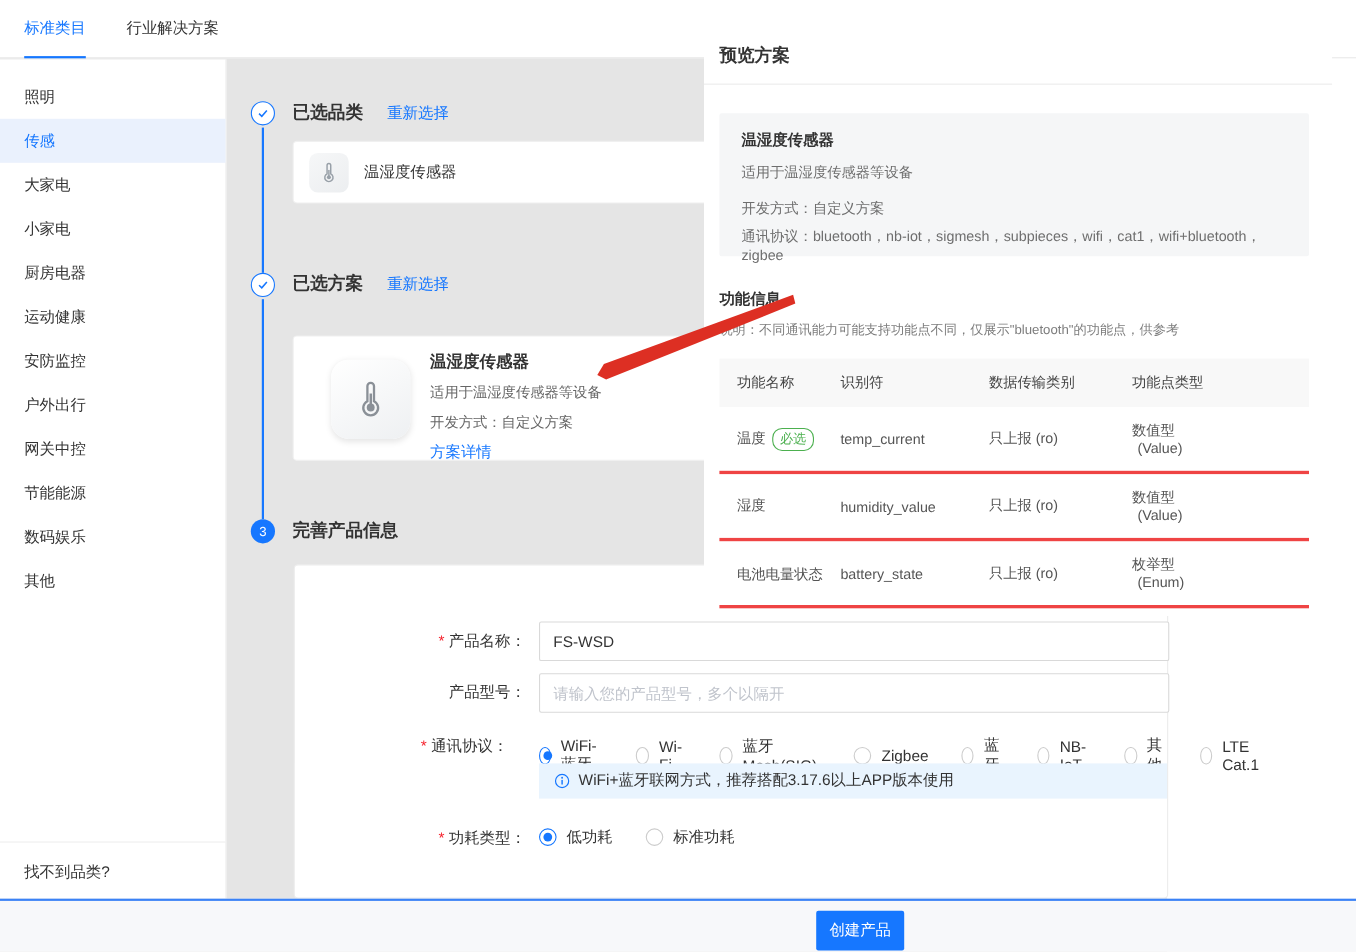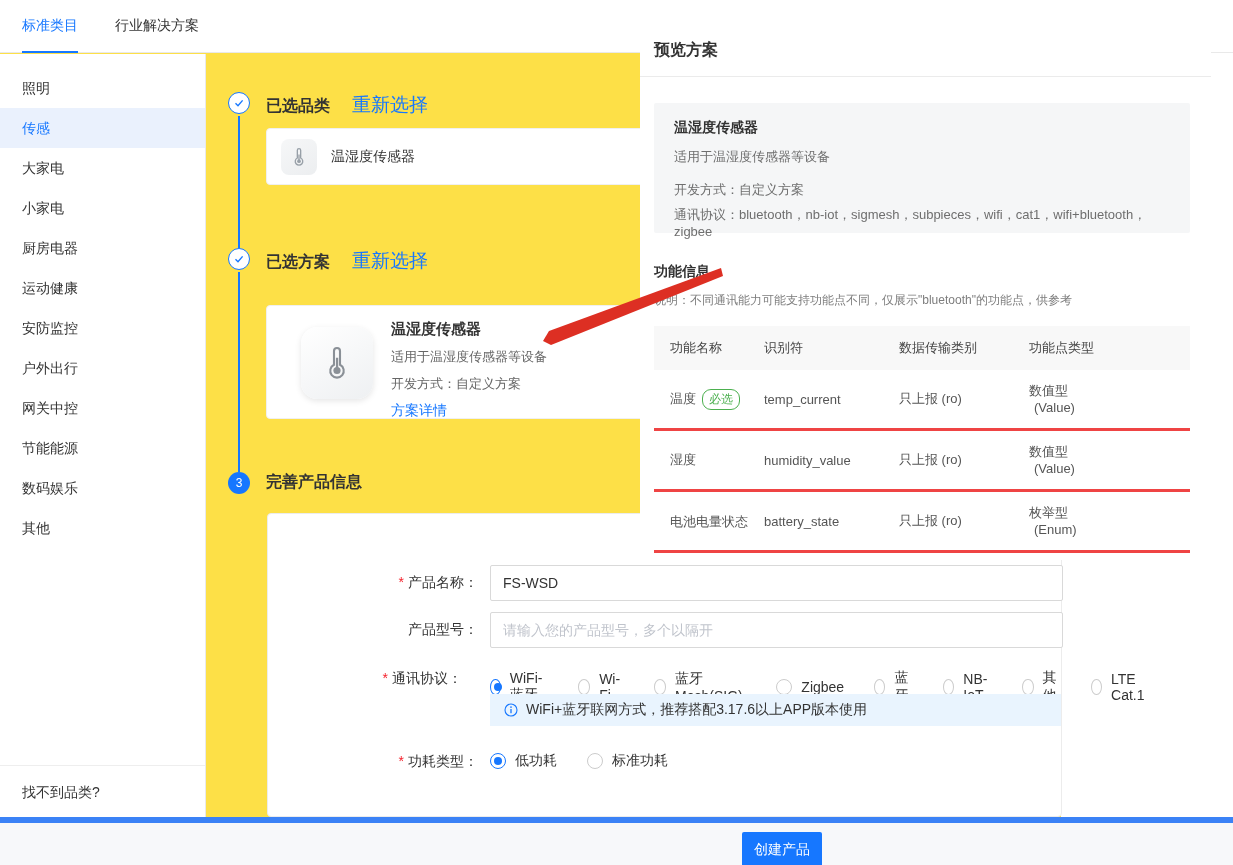--- a/index.html
+++ b/index.html
@@ -1,18 +1,18 @@
 <!DOCTYPE html>
 <html><head>
 <meta charset="utf-8">
 <style>
   * { margin:0; padding:0; box-sizing:border-box; }
   html,body { width:1233px; height:865px; background:#fff; overflow:hidden;
     font-family:"Liberation Sans","DejaVu Sans",sans-serif; color:#333; }
-  #page { position:relative; width:1061px; height:865px; background:#fde047; }
+  #page { position:relative; width:1061px; height:865px; background:#e5e5e5; }
 
   
   .tabbar { position:absolute; left:0; top:0; width:1233px; height:53px;
     border-bottom:1px solid #e9e9e9; background:#fff; z-index:2; }
   .tab { position:absolute; top:0; height:53px; line-height:50px; font-size:14px; cursor:pointer; }
   .tab-active { left:22px; color:#1677ff; border-bottom:2px solid #1677ff; }
   .tab-plain { left:115px; color:#333; }
 
   
   .sidebar { position:absolute; left:0; top:54px; width:206px; height:763px;
@@ -24,21 +24,21 @@
     line-height:52px; padding-left:22px; font-size:14px; color:#333;
     border-top:1px solid #eee; cursor:pointer; }
 
   
   .step-circle { position:absolute; width:22px; height:22px; border-radius:50%; z-index:1; }
   .circle-check { border:1px solid #1677ff; background:#fff; display:flex; align-items:center; justify-content:center; }
   .circle-num  { background:#1677ff; color:#fff; font-size:12px; display:flex; align-items:center; justify-content:center; }
   .connector { position:absolute; width:2px; background:#1677ff; left:238px; z-index:1; }
   .step-head { position:absolute; display:flex; align-items:baseline; gap:22px; z-index:1; }
   .step-title { font-size:16px; font-weight:bold; color:#333; }
-  .step-link { font-size:19px; color:#1677ff; cursor:pointer; }
+  .step-link { font-size:14px; color:#1677ff; cursor:pointer; }
 
   
   .card { position:absolute; left:266px; right:0; background:#fff;
     border:1px solid #f0f0f0; border-radius:4px; z-index:1; }
   .icon-sq { display:flex; align-items:center; justify-content:center;
     background:linear-gradient(145deg,#f6f7f8,#eceef0); }
   .card1-icon { position:absolute; left:14px; top:10px; width:36px; height:36px; border-radius:8px; }
   .card1-label { position:absolute; left:64px; top:19px; font-size:14px; color:#333; }
   .card2-icon { position:absolute; left:34px; top:21px; width:72px; height:72px; border-radius:16px;
     background:linear-gradient(150deg,#ffffff,#eef0f2); box-shadow:0 2px 6px rgba(0,0,0,.10); }
@@ -60,21 +60,21 @@
   .radio { display:flex; align-items:center; gap:9px; font-size:14px; color:#333; cursor:pointer; }
   .rdot { width:16px; height:16px; border-radius:50%; border:1px solid #ccc; background:#fff; position:relative; }
   .radio.on .rdot { border-color:#1677ff; }
   .radio.on .rdot::after { content:""; position:absolute; left:3px; top:3px; width:8px; height:8px;
     border-radius:50%; background:#1677ff; }
   .hint-bar { position:absolute; left:490px; right:0; top:694px; height:32px; background:#e9f4fe;
     display:flex; align-items:center; gap:8px; padding-left:14px; font-size:14px; color:#333; z-index:3; }
 
   
   .footer { position:absolute; left:0; top:817px; width:1233px; height:48px;
-    background:#f7f8fa; border-top:6px solid #3b82f6; z-index:4; }
+    background:#f7f8fa; border-top:2px solid #3b82f6; z-index:4; }
   .create-btn { position:absolute; left:742px; top:9px; width:80px; height:36px; background:#1677ff;
     color:#fff; font-size:14px; border:none; border-radius:2px; cursor:pointer;
     font-family:"Liberation Sans","DejaVu Sans",sans-serif; }
 
   
   .preview { position:absolute; left:640px; top:0; width:571px; height:560px; background:#fff; z-index:10; }
   .pv-header { height:77px; border-bottom:1px solid #ebebeb; }
   .pv-title { position:absolute; left:14px; top:40px; font-size:16px; font-weight:bold; color:#333; }
   .pv-box { position:absolute; left:14px; top:103px; width:536px; height:130px;
     background:#f5f6f7; border-radius:2px; padding:16px 20px; }

